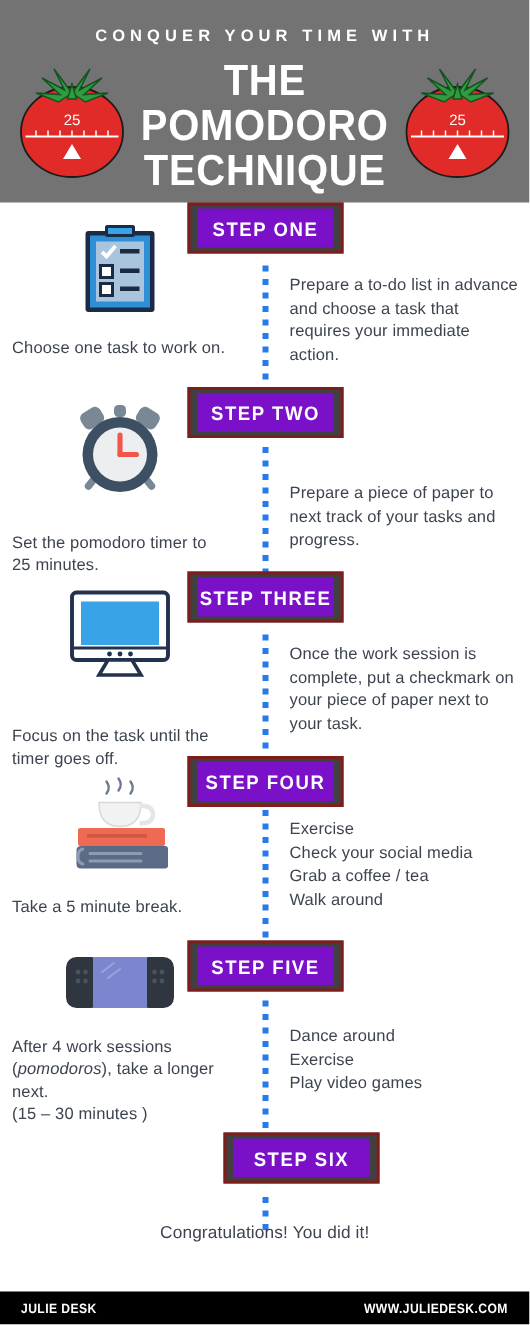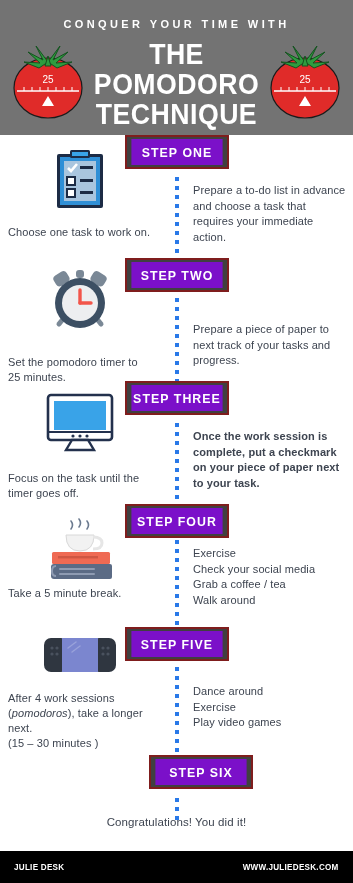--- a/index.html
+++ b/index.html
@@ -109,21 +109,21 @@
     position:absolute;top:61px;left:0;right:0;
     text-align:center;
     font-size:11.5px;
     color:#3d4450;
     letter-spacing:0.1px;
   }
 
   
   .footer{
     position:absolute;bottom:0;left:0;right:0;
-    height:32px;background:#000000;
+    height:22px;background:#000000;
     display:flex;align-items:center;justify-content:space-between;
     padding:0 14px;box-sizing:border-box;
   }
   .footer span{
     color:#ffffff;
     font-family:"Liberation Sans Narrow","Liberation Sans",sans-serif;
     font-weight:700;
     font-size:9px;
     letter-spacing:0.3px;
     transform:scaleX(0.9);
@@ -266,40 +266,40 @@
           <svg width="74" height="62" viewBox="0 0 74 62">
             <rect x="5" y="3" width="64" height="45" rx="3" fill="#ffffff" stroke="#23314d" stroke-width="2.6"></rect>
             <rect x="11" y="9" width="52" height="29" fill="#39a3e8"></rect>
             <line x1="5" y1="40" x2="69" y2="40" stroke="#23314d" stroke-width="2"></line>
             <circle cx="30" cy="44" r="1.6" fill="#23314d"></circle>
             <circle cx="37" cy="44" r="1.6" fill="#23314d"></circle>
             <circle cx="44" cy="44" r="1.6" fill="#23314d"></circle>
             <path d="M29 48 L23 58 L51 58 L45 48 Z" fill="#ffffff" stroke="#23314d" stroke-width="2.4"></path>
           </svg>
         </div>
-        <div class="caption" style="margin-top:12px;">Focus on the task until the timer goes off.</div>
+        <div class="caption" style="margin-top:25px;">Focus on the task until the timer goes off.</div>
       </div>
       <div class="badge-wrap">
         <div class="badge">
             <div class="badge-inner">STEP THREE</div>
           </div>
       </div>
       <div class="dots" style="top:42px;">
         <div class="dot"></div>
           <div class="dot"></div>
           <div class="dot"></div>
           <div class="dot"></div>
         <div class="dot"></div>
           <div class="dot"></div>
           <div class="dot"></div>
           <div class="dot"></div>
         <div class="dot"></div>
           <div class="dot"></div>
       </div>
-      <div class="detail" style="top:48px;font-weight:bold;">Once the work session is complete, put a checkmark on your piece of paper next to your task.</div>
+      <div class="detail" style="top:48px;">Once the work session is complete, put a checkmark on your piece of paper next to your task.</div>
     </div>
 
     <div class="step">
       <div class="icon-col">
         <div class="icon-wrap" style="margin-top:10px;">
           <svg width="76" height="66" viewBox="0 0 76 66">
             <g stroke="#6b7a8f" stroke-width="1.6" fill="none" stroke-linecap="round">
               <path d="M29 4 q3 4 0 8"></path>
               <path d="M37 2 q3 4 0 8"></path>
               <path d="M45 4 q3 4 0 8"></path>
@@ -309,21 +309,21 @@
             <rect x="10" y="35" width="58" height="12" rx="1.5" fill="#ef6a53"></rect>
             <rect x="16" y="39" width="40" height="2.4" fill="#cf5743"></rect>
             <path d="M12 47 h56 q2 0 2 2 v11 q0 2 -2 2 h-56 q-3 0 -3 -3 v-9 q0 -3 3 -3 Z" fill="#5b6b85"></path>
             <g stroke="#8e9bb2" stroke-width="2" fill="none" stroke-linecap="round">
               <path d="M18 52 h34"></path>
                 <path d="M18 57 h34"></path>
             </g>
             <path d="M14 49 q-4 0 -4 5 q0 5 4 5" fill="none" stroke="#8e9bb2" stroke-width="2"></path>
           </svg>
         </div>
-        <div class="caption" style="">Take a 5 minute break.</div>
+        <div class="caption" style="margin-top:12px;">Take a 5 minute break.</div>
       </div>
       <div class="badge-wrap">
         <div class="badge">
             <div class="badge-inner">STEP FOUR</div>
           </div>
       </div>
       <div class="dots" style="top:36px;">
         <div class="dot"></div>
           <div class="dot"></div>
           <div class="dot"></div>

